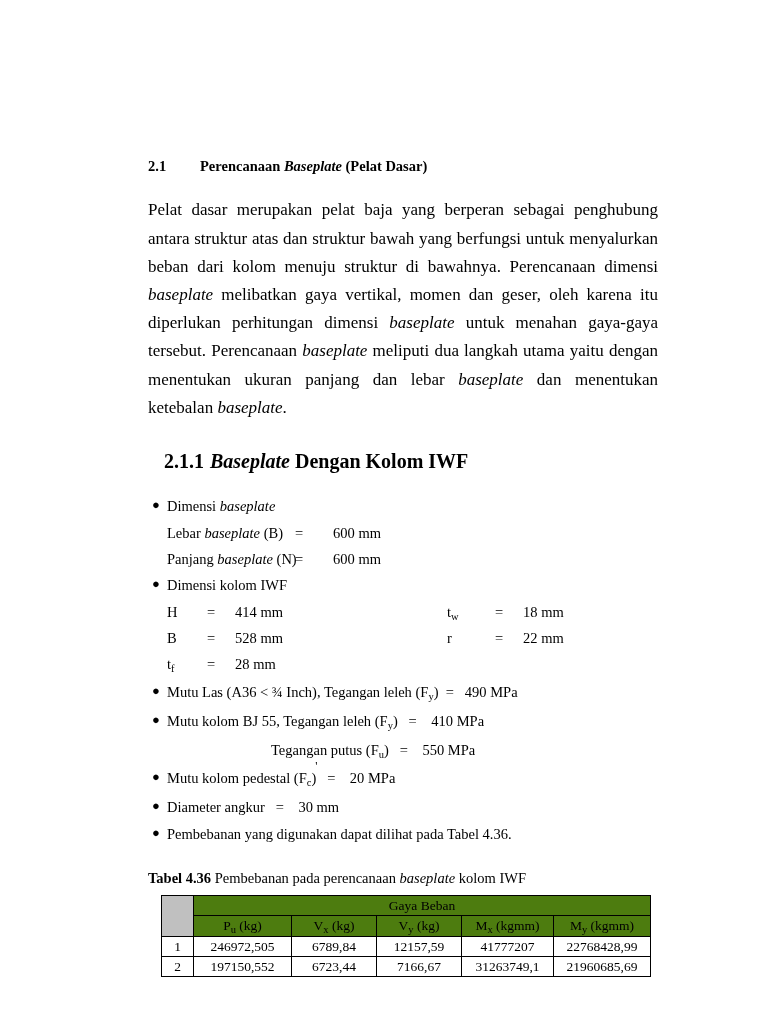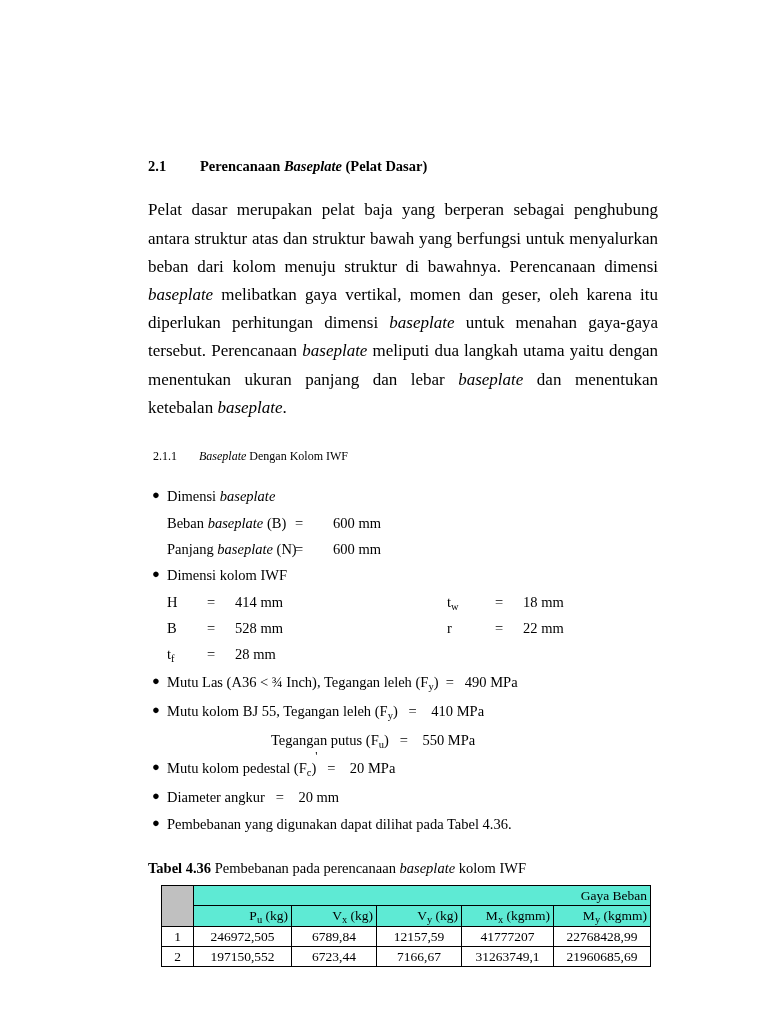--- a/index.html
+++ b/index.html
@@ -31,23 +31,23 @@
   
   .h2 {
     font-size: 14.5px;
     font-weight: bold;
     margin: 0 0 21px 0;
     line-height: 1.2;
     white-space: nowrap;
   }
   .h2 .num { display: inline-block; width: 52px; }
   .h3 {
-    font-size: 12px;
-    font-weight: normal;
-    margin: 27px 0 20px 5px;
+    font-size: 20px;
+    font-weight: bold;
+    margin: 27px 0 20px 16px;
     line-height: 1.2;
     white-space: nowrap;
   }
   .h3 .num { display: inline-block; width: 46px; }
   i, .it { font-style: italic; }
 
   
   .para {
     font-size: 17px;
     text-align: justify;
@@ -139,21 +139,21 @@
   }
   table.load td, table.load th {
     border: 1px solid #000000;
     padding: 1px 3px;
     text-align: center;
     font-weight: normal;
     line-height: 17px;
     height: 17px;
     background: #ffffff;
   }
-  table.load th.hdr { background: #5eead4; text-align: right; }
+  table.load th.hdr { background: #4d7c0f; }
   table.load td.corner { background: #c0c0c0; }
   .c-idx { width: 32px; }
   .c-pu  { width: 98px; }
   .c-vx  { width: 85px; }
   .c-vy  { width: 85px; }
   .c-mx  { width: 92px; }
   .c-my  { width: 97px; }
 </style>
 </head>
 <body>
@@ -170,21 +170,21 @@
     <div class="h3">
       <span class="num">2.1.1</span><i>Baseplate</i><span> Dengan Kolom IWF</span>
     </div>
 
 
     <div class="bullet-row">
       <span class="dot">●</span><span>Dimensi </span><i>baseplate</i>
     </div>
 
     <div class="sub-row">
-      <span class="lbl-a"><span>Beban </span><i>baseplate</i><span> (B)</span></span><span class="eqs">=</span><span class="val">600 mm</span>
+      <span class="lbl-a"><span>Lebar </span><i>baseplate</i><span> (B)</span></span><span class="eqs">=</span><span class="val">600 mm</span>
     </div>
 
     <div class="sub-row">
       <span class="lbl-a"><span>Panjang </span><i>baseplate</i><span> (N)</span></span><span class="eqs">=</span><span class="val">600 mm</span>
     </div>
 
     <div class="bullet-row">
       <span class="dot">●</span><span>Dimensi kolom IWF</span>
     </div>
 
@@ -212,21 +212,21 @@
 
     <div class="sub-row indent-putus">
       <span>Tegangan putus (F</span><sub>u</sub><span>)</span>&nbsp;&nbsp;&nbsp;<span>=</span>&nbsp;&nbsp;&nbsp;&nbsp;<span>550 MPa</span>
     </div>
 
     <div class="bullet-row">
       <span class="dot">●</span><span>Mutu kolom pedestal (F</span><span class="fprime"><sub>c</sub><span class="pm">'</span></span><span>)</span>&nbsp;&nbsp;&nbsp;<span>=</span>&nbsp;&nbsp;&nbsp;&nbsp;<span>20 MPa</span>
     </div>
 
     <div class="bullet-row">
-      <span class="dot">●</span><span>Diameter angkur</span>&nbsp;&nbsp;&nbsp;<span>=</span>&nbsp;&nbsp;&nbsp;&nbsp;<span>20 mm</span>
+      <span class="dot">●</span><span>Diameter angkur</span>&nbsp;&nbsp;&nbsp;<span>=</span>&nbsp;&nbsp;&nbsp;&nbsp;<span>30 mm</span>
     </div>
 
     <div class="bullet-row">
       <span class="dot">●</span><span>Pembebanan yang digunakan dapat dilihat pada Tabel 4.36.</span>
     </div>
 
     <div class="tbl-caption">
       <b>Tabel 4.36</b><span> Pembebanan pada perencanaan </span><i>baseplate</i><span> kolom IWF</span>
     </div>
 

